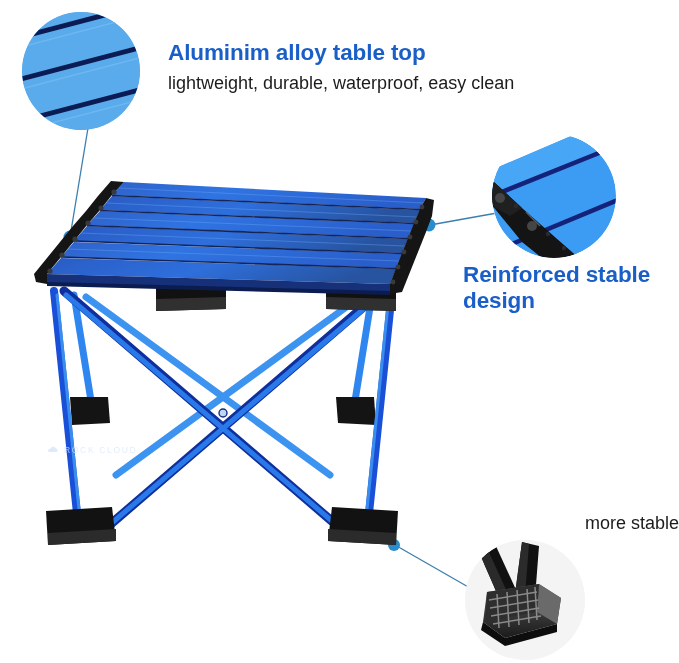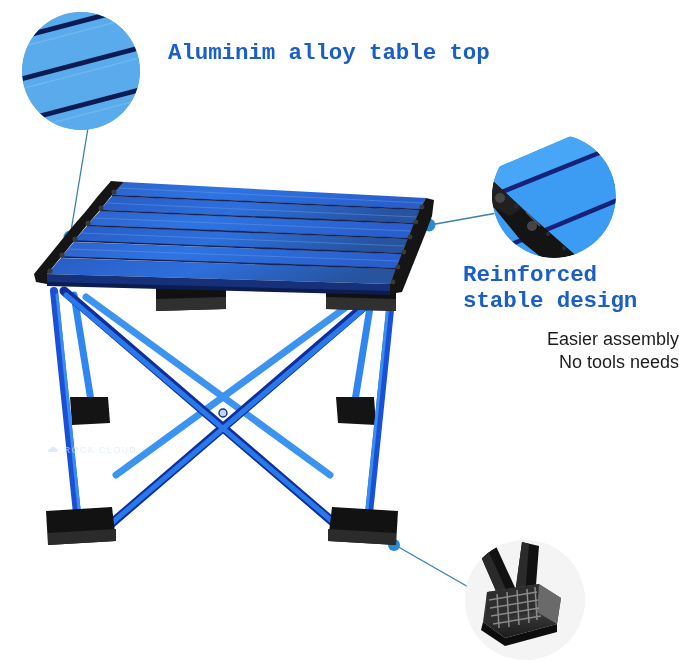--- a/index.html
+++ b/index.html
@@ -20,21 +20,20 @@
   }
 
   
   .callout-heading {
     position: absolute;
     font-weight: bold;
     color: #1a5fc8;
     letter-spacing: -0.1px;
     line-height: 1.16;
     white-space: pre-line;
-    font-family: Liberation Mono, monospace;
   }
   .callout-sub {
     position: absolute;
     color: #1c1c1c;
     font-weight: normal;
     line-height: 1.30;
     white-space: pre-line;
   }
 
   #head-top     { left: 168px; top: 40px;  font-size: 22.5px; }
@@ -383,19 +382,19 @@
           <line x1="62" y1="49" x2="64" y2="83"></line>
           <line x1="70" y1="47" x2="72" y2="80"></line>
         </g>
 
         <path d="M18 82 L40 98 L92 84 L92 92 L40 106 L16 90 Z" fill="#0d0d0d"></path>
       </g>
     </svg>
   </div>
 
   <div class="callout-heading" id="head-top">Aluminim alloy table top</div>
+  <div class="callout-sub" id="sub-top">lightweight, durable, waterproof, easy clean</div>
 
   <div class="callout-heading" id="head-hinge">Reinforced stable design</div>
-  <div class="callout-sub" id="sub-hinge">Easier assembly
-No tools needs</div>
-
+
+  <div class="callout-sub" id="sub-caps">more stable</div>
 
 </div>
 
 </body></html>

